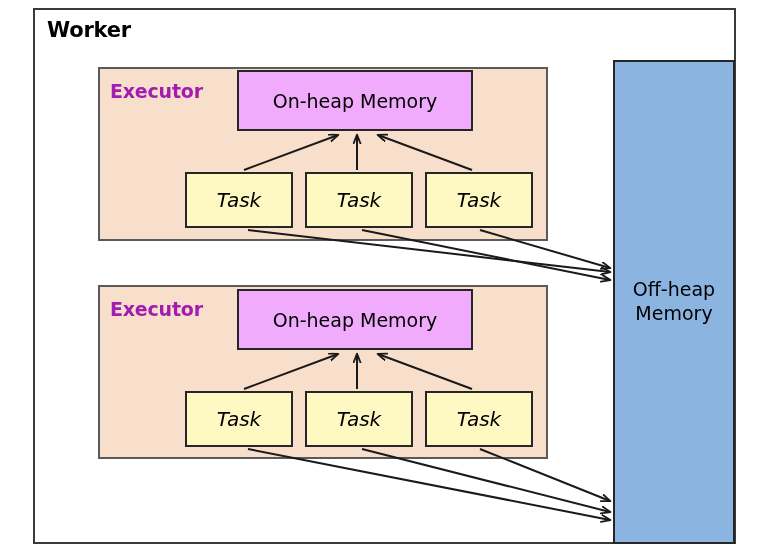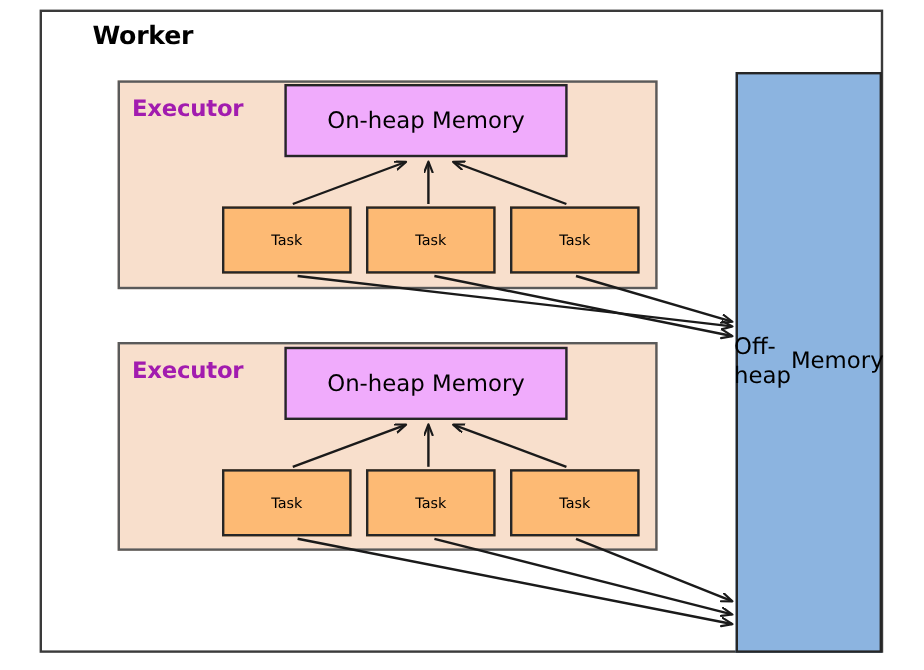--- a/index.html
+++ b/index.html
@@ -35,21 +35,20 @@
     background: #ffffff;
     border: 2px solid #3a3a3a;
   }
   #worker-label {
     position: absolute;
     left: 47px; top: 18px;
     font-size: 21px;
     font-weight: bold;
     letter-spacing: -0.2px;
     color: #000000;
-    margin-left: 30px;
   }
   
   .executor-box {
     background: #F8DFCC;
     border: 2px solid #5a5a5a;
   }
   #executor-box-1 { left: 98px; top: 67px; width: 450px; height: 174px; }
   #executor-box-2 { left: 98px; top: 285px; width: 450px; height: 174px; }
   .executor-label {
     position: absolute;
@@ -63,36 +62,38 @@
   
   .onheap-box {
     background: #f0abfc;
     border: 2px solid #262626;
     font-size: 19px;
   }
   #onheap-box-1 { left: 237px; top: 70px; width: 236px; height: 61px; }
   #onheap-box-2 { left: 237px; top: 289px; width: 236px; height: 61px; }
   
   .task-box {
-    background: #fdba74;
+    background: #fef9c3;
     border: 2px solid #262626;
-    font-size: 12px;
+    font-size: 20px;
+    font-style: italic;
   }
   #task-box-1-1 { left: 185px; top: 172px; width: 108px; height: 56px; }
   #task-box-1-2 { left: 305px; top: 172px; width: 108px; height: 56px; }
   #task-box-1-3 { left: 425px; top: 172px; width: 108px; height: 56px; }
   #task-box-2-1 { left: 185px; top: 391px; width: 108px; height: 56px; }
   #task-box-2-2 { left: 305px; top: 391px; width: 108px; height: 56px; }
   #task-box-2-3 { left: 425px; top: 391px; width: 108px; height: 56px; }
   
   #offheap-box {
     left: 613px; top: 60px;
     width: 122px; height: 484px;
     background: #8CB4E0;
     border: 2px solid #262626;
+    flex-direction: column;
     font-size: 19px;
     line-height: 1.25;
   }
   #arrow-layer {
     position: absolute;
     left: 0; top: 0;
     width: 770px; height: 558px;
     pointer-events: none;
   }
 </style>

